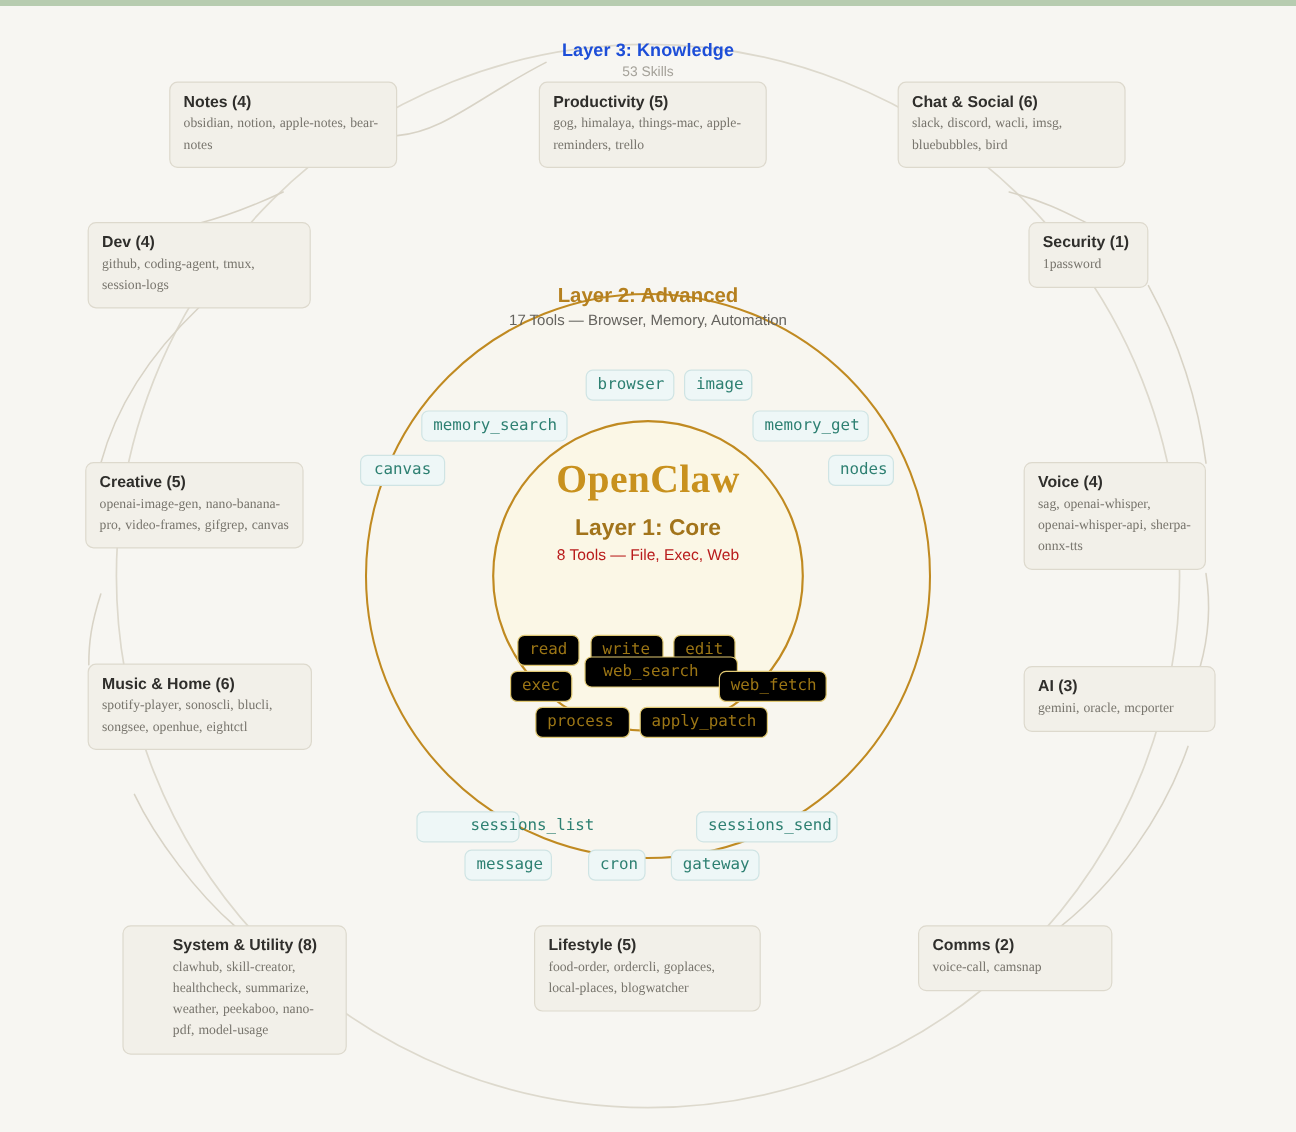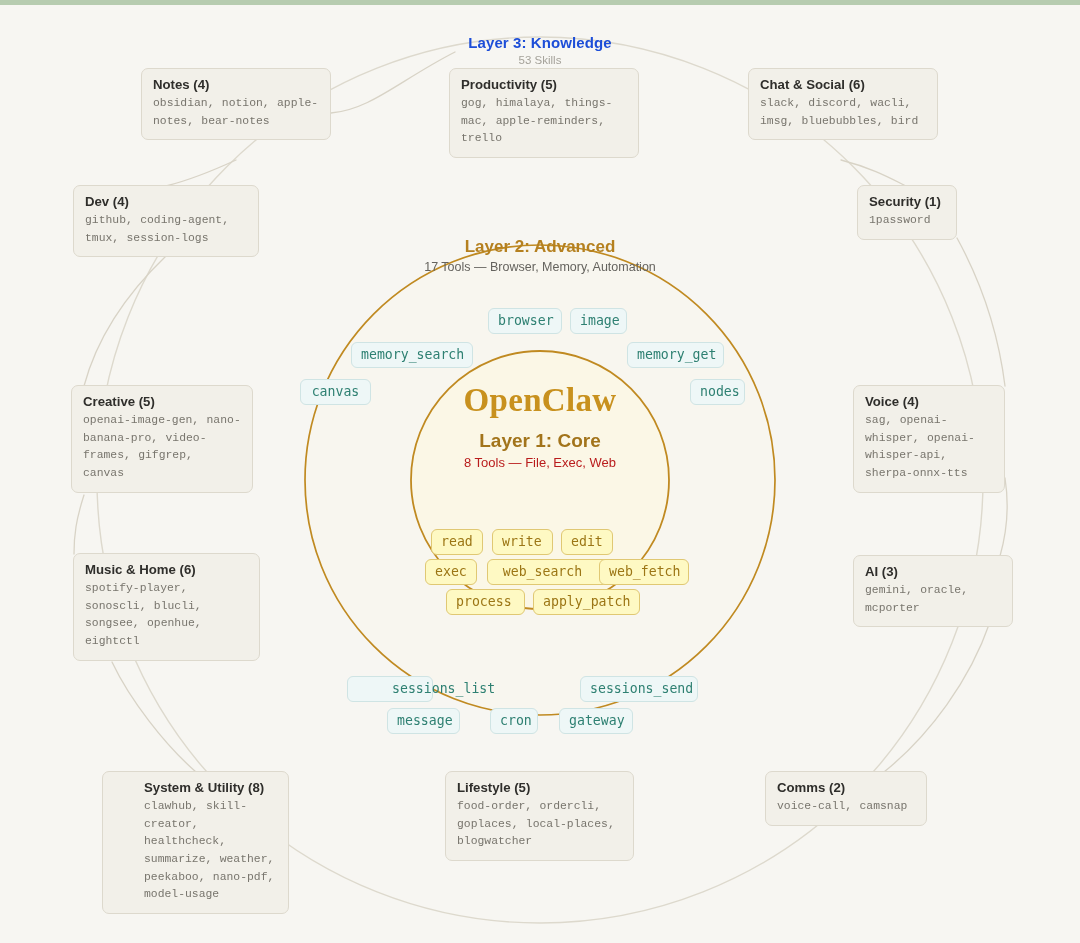--- a/index.html
+++ b/index.html
@@ -98,21 +98,21 @@
     padding: 8px 11px 9px 11px;
   }
   .skill-card .sc-title {
     font-size: 13.2px;
     font-weight: bold;
     color: #2f2e2b;
     margin-bottom: 3px;
     white-space: nowrap;
   }
   .skill-card .sc-items {
-    font-family: Liberation Mono, monospace;
+    font-family: Liberation Serif, serif;
     font-size: 11.4px;
     line-height: 1.55;
     color: #78756d;
     word-spacing: .5px;
   }
 
   
   .chip {
     position: absolute;
     box-sizing: border-box;
@@ -123,21 +123,21 @@
     margin-top: 32px;
   }
   .chip.l2 {
     background: #eef7f7;
     border: 1px solid #cfe4e4;
     color: #2e8072;
     font-size: 13.2px;
     padding: 4px 9px 5px 9px;
   }
   .chip.l1 {
-    background: #fef9c3;
+    background: #000000;
     border: 1px solid #e0c873;
     color: #9c7615;
     font-size: 13.2px;
     padding: 4px 26px 5px 9px;
   }
 </style>
 </head>
 <body>
 
 <div id="topbar"></div>
@@ -223,21 +223,21 @@
       <div class="skill-card" style="left: 765px; top: 771px; width: 162px;">
         <div class="sc-title">Comms (2)</div>
         <div class="sc-items">voice-call, camsnap</div>
       </div>
     </div>
   <div id="tool-chips">
       <div class="chip l1" style="left: 431px; top: 497px; width: 52px;">read</div>
       <div class="chip l1" style="left: 492px; top: 497px; width: 61px;">write</div>
       <div class="chip l1" style="left: 561px; top: 497px; width: 52px;">edit</div>
       <div class="chip l1" style="left: 425px; top: 527px; width: 52px;">exec</div>
-      <div class="chip l1" style="left: 487px; top: 527px; width: 128px;">web_search</div>
+      <div class="chip l1" style="left: 487px; top: 515px; width: 128px;">web_search</div>
       <div class="chip l1" style="left: 599px; top: 527px; width: 90px;">web_fetch</div>
       <div class="chip l1" style="left: 446px; top: 557px; width: 79px;">process</div>
       <div class="chip l1" style="left: 533px; top: 557px; width: 107px;">apply_patch</div>
       <div class="chip l2" style="left: 488px; top: 276px; width: 74px;">browser</div>
       <div class="chip l2" style="left: 570px; top: 276px; width: 57px;">image</div>
       <div class="chip l2" style="left: 351px; top: 310px; width: 122px;">memory_search</div>
       <div class="chip l2" style="left: 627px; top: 310px; width: 97px;">memory_get</div>
       <div class="chip l2" style="left: 300px; top: 347px; width: 71px;">canvas</div>
       <div class="chip l2" style="left: 690px; top: 347px; width: 55px;">nodes</div>
       <div class="chip l2" style="left: 347px; top: 644px; width: 86px; padding-left: 44px;">sessions_list</div>

